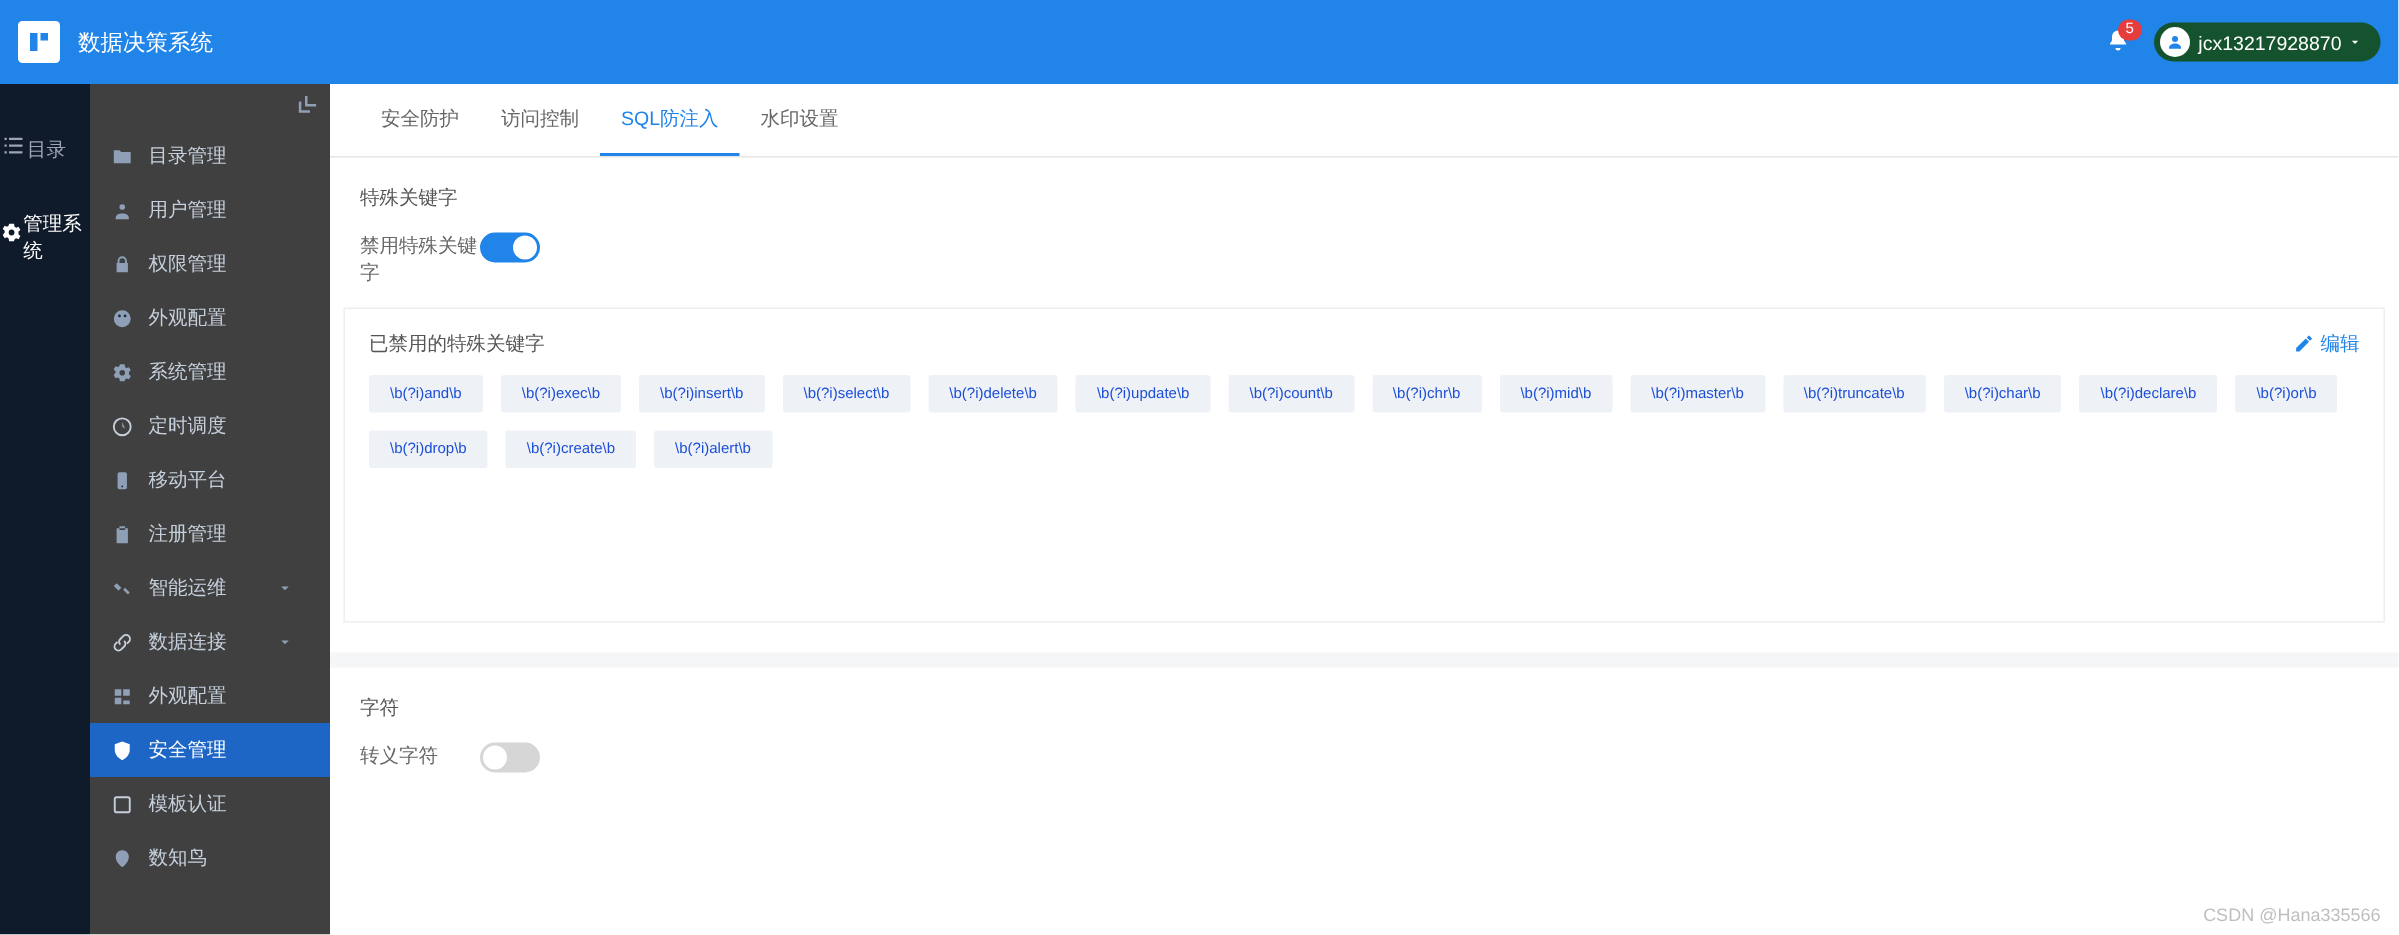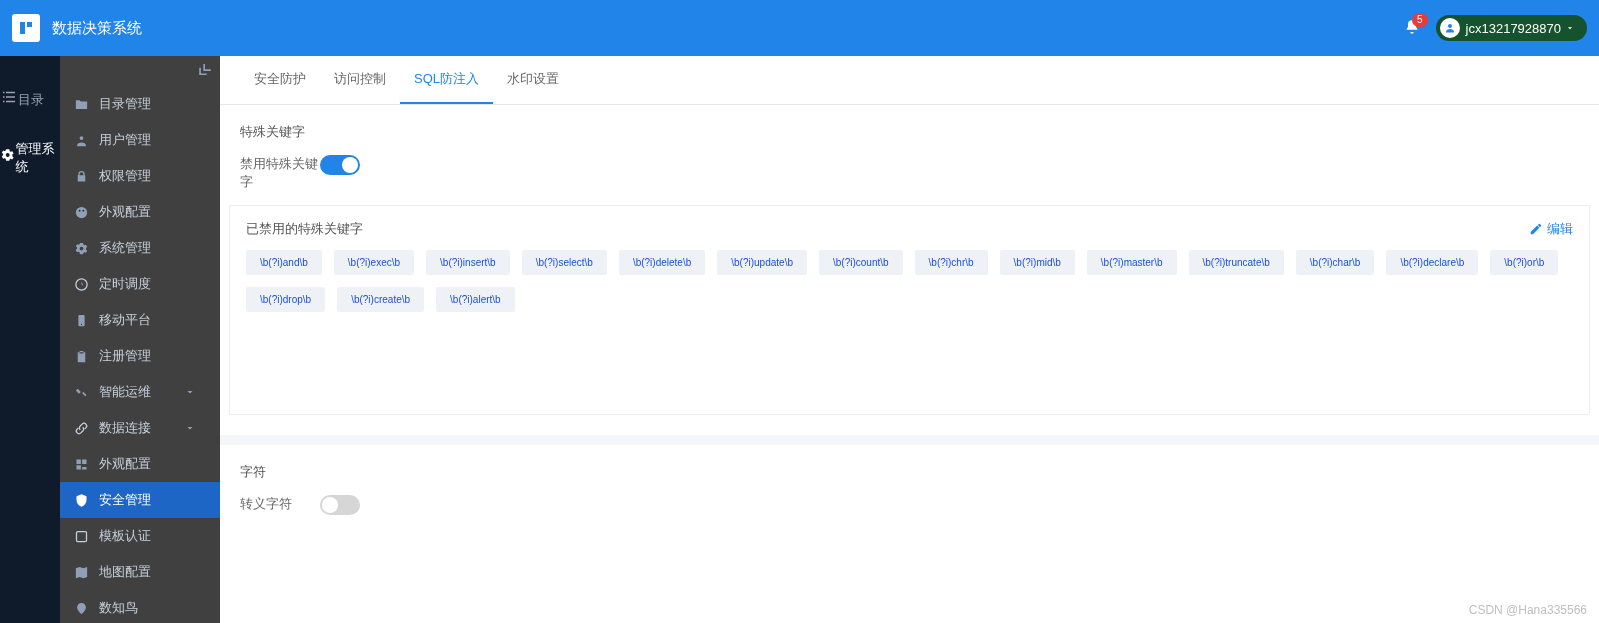--- a/index.html
+++ b/index.html
@@ -198,26 +198,20 @@
           </div>
           <div class="side-item">
             <svg width="15" height="15" viewBox="0 0 24 24">
               <rect x="4" y="4" width="16" height="16" rx="2" fill="none" stroke="currentColor" stroke-width="2"></rect>
               <path d="M4 9h16M9 9v11"></path>
             </svg>
             <span>模板认证</span>
           </div>
           <div class="side-item">
             <svg width="15" height="15" viewBox="0 0 24 24">
-              <path d="M9 3L3 5v16l6-2 6 2 6-2V3l-6 2-6-2zm0 2v14m6-12v14"></path>
-            </svg>
-            <span>地图配置</span>
-          </div>
-          <div class="side-item">
-            <svg width="15" height="15" viewBox="0 0 24 24">
               <path d="M12 3c4 0 7 3 7 7 0 6-7 11-7 11S5 16 5 10c0-4 3-7 7-7z"></path>
             </svg>
             <span>数知鸟</span>
           </div>
         </div>
   </div>
 
   <div class="content">
     <div class="tabs" id="tabs">
           <div class="tab">安全防护</div>

